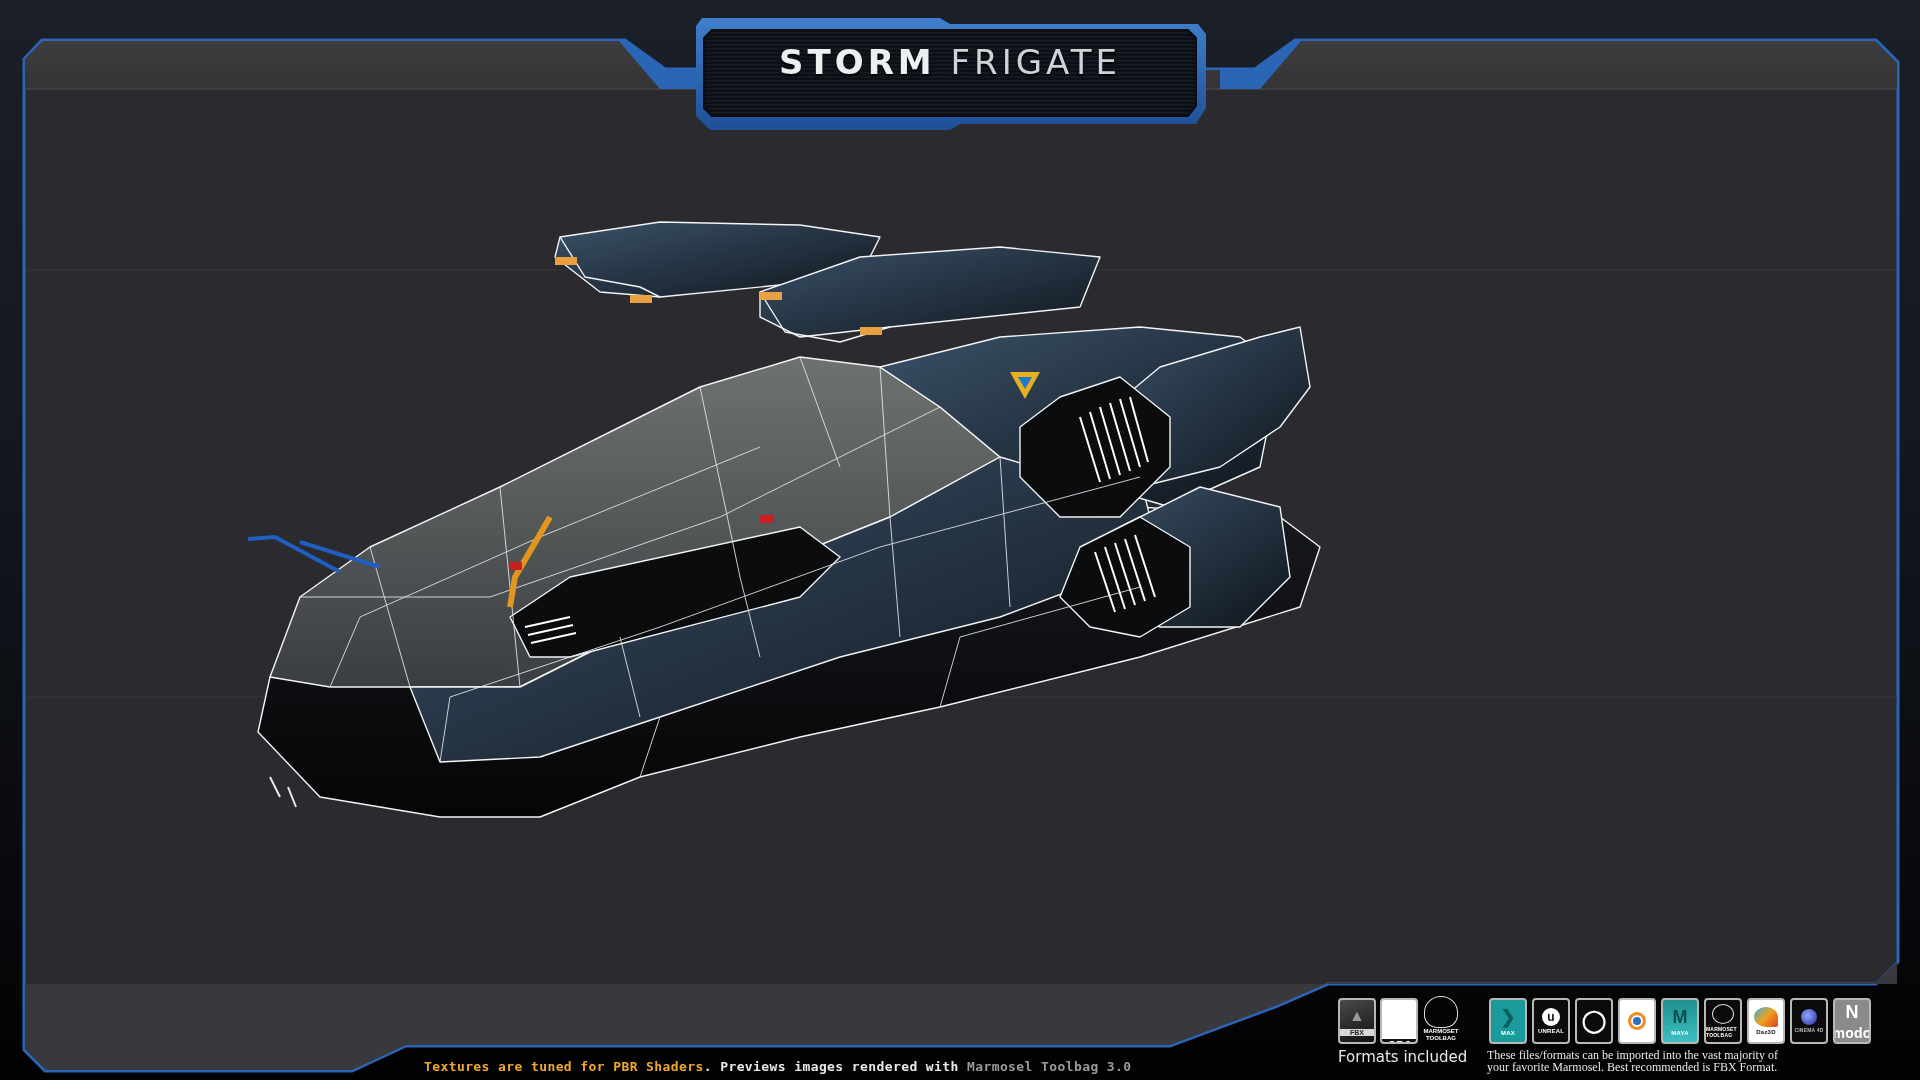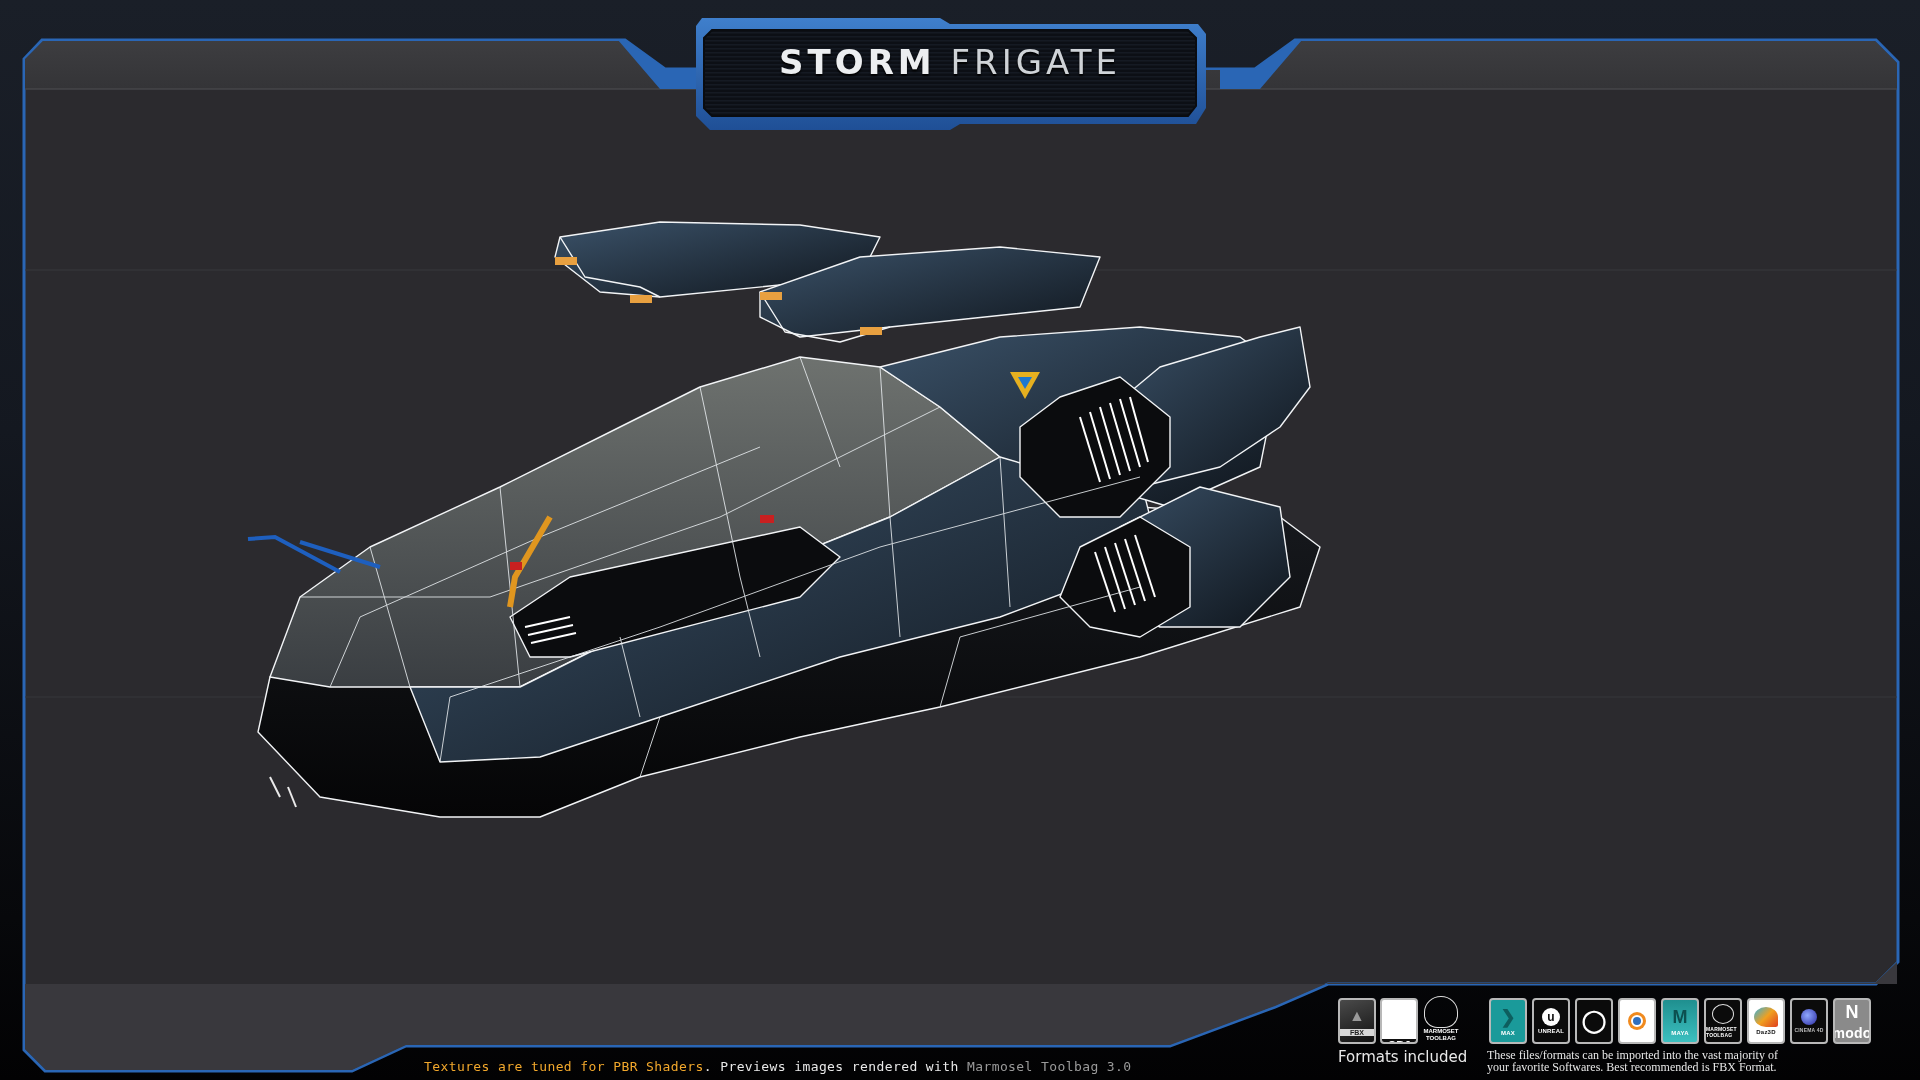--- a/index.html
+++ b/index.html
@@ -21,21 +21,21 @@
   #title-text .bold { font-weight:bold; color:#eceef0; }
   #title-text .light { font-weight:normal; color:#cfd3d7; }
   #subtitle-text {
     position:absolute; left:0; top:76px; width:520px; text-align:center;
     font-family: "DejaVu Sans", sans-serif; font-size:16px; letter-spacing:3px; color:#3e9ae6;
   }
   #subtitle-text .cg { font-weight:bold; color:#46a8f2; }
 
   
   #footer-note {
-    left:424px; top:1052px; font-family:"DejaVu Sans Mono", monospace; font-size:13px; font-weight:normal;
+    left:424px; top:1052px; font-family:"DejaVu Sans Mono", monospace; font-size:13px; font-weight:bold;
     color:#e8e8e8; white-space:nowrap; letter-spacing:0.4px;
   }
   #footer-note .hl { color:#f2a82c; }
   #footer-note .gray { color:#9a9a9a; }
 
   .fmt-icon, .sw-icon {
     position:absolute; width:38px; height:46px; border-radius:4px; box-sizing:border-box;
     border:2px solid #b8b8b8; overflow:hidden;
     display:flex; align-items:center; justify-content:center; flex-direction:column;
     font-family:"Liberation Sans", sans-serif; font-weight:bold; color:#fff;
@@ -232,15 +232,15 @@
       <div style="width:16px;height:16px;border-radius:50%;background:radial-gradient(circle at 40% 40%,#8fa8ff,#2a2aa0);"></div>
       <div class="cap" style="font-size:5px;color:#bbb;">CINEMA 4D</div>
     </div>
   <div class="sw-icon" style="left:1833px;top:991px;background:#8a8a8a;">
       <div style="font-size:18px;color:#fff;">N</div>
       <div class="cap" style="font-size:14px;">modo</div>
     </div>
 
   <div id="software-caption" class="abs">
     <div>These files/formats can be imported into the vast majority of</div>
-    <div>your favorite Softwares. Best recommended is FBX Format.</div>
+    <div>your favorite Marmosel. Best recommended is FBX Format.</div>
   </div>
 </div>
 
 </body></html>

